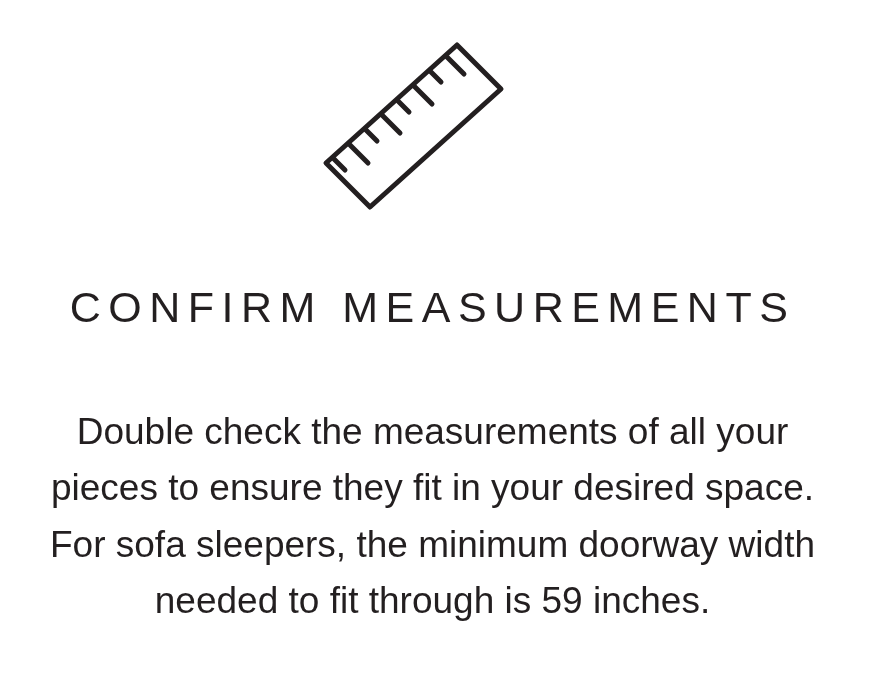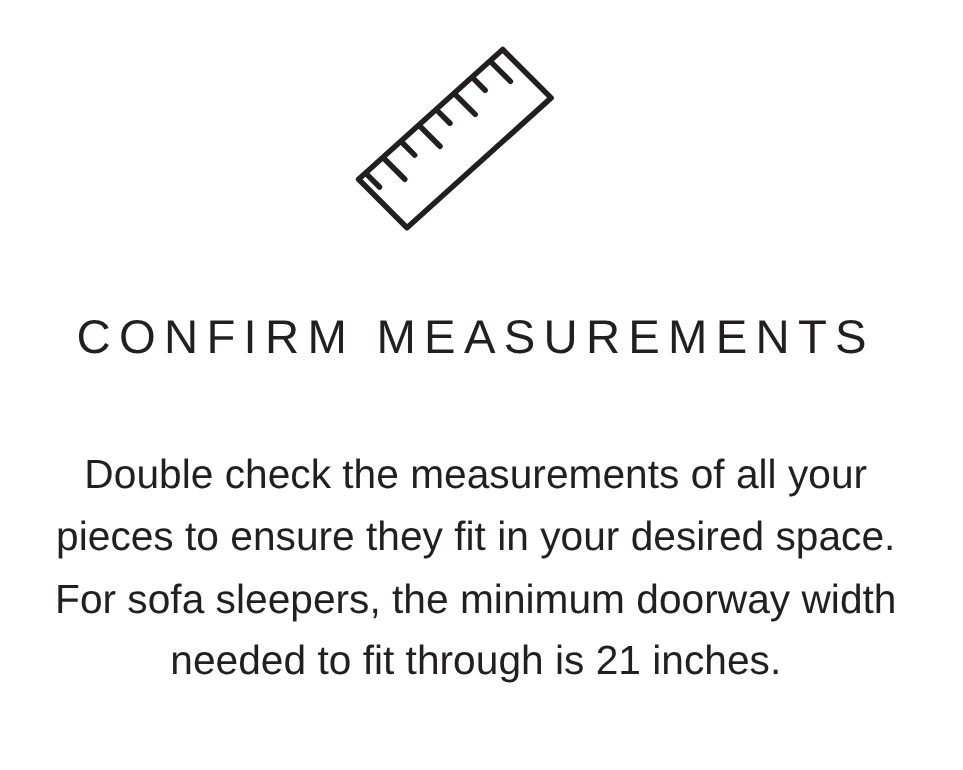--- a/index.html
+++ b/index.html
@@ -73,15 +73,15 @@
         <path d="M64 78 L82 96"></path>
         <path d="M48 93 L59 104"></path>
         <path d="M32 108 L50 126"></path>
         <path d="M16 122 L27 133"></path>
       </g>
     </svg>
   </div>
 
   <h1 class="headline">CONFIRM MEASUREMENTS</h1>
 
-  <p class="body-copy">Double check the measurements of all your pieces to ensure they fit in your desired space. For sofa sleepers, the minimum doorway width needed to fit through is 21 inches.</p>
+  <p class="body-copy">Double check the measurements of all your pieces to ensure they fit in your desired space. For sofa sleepers, the minimum doorway width needed to fit through is 59 inches.</p>
 
 </div>
 
 </body></html>

